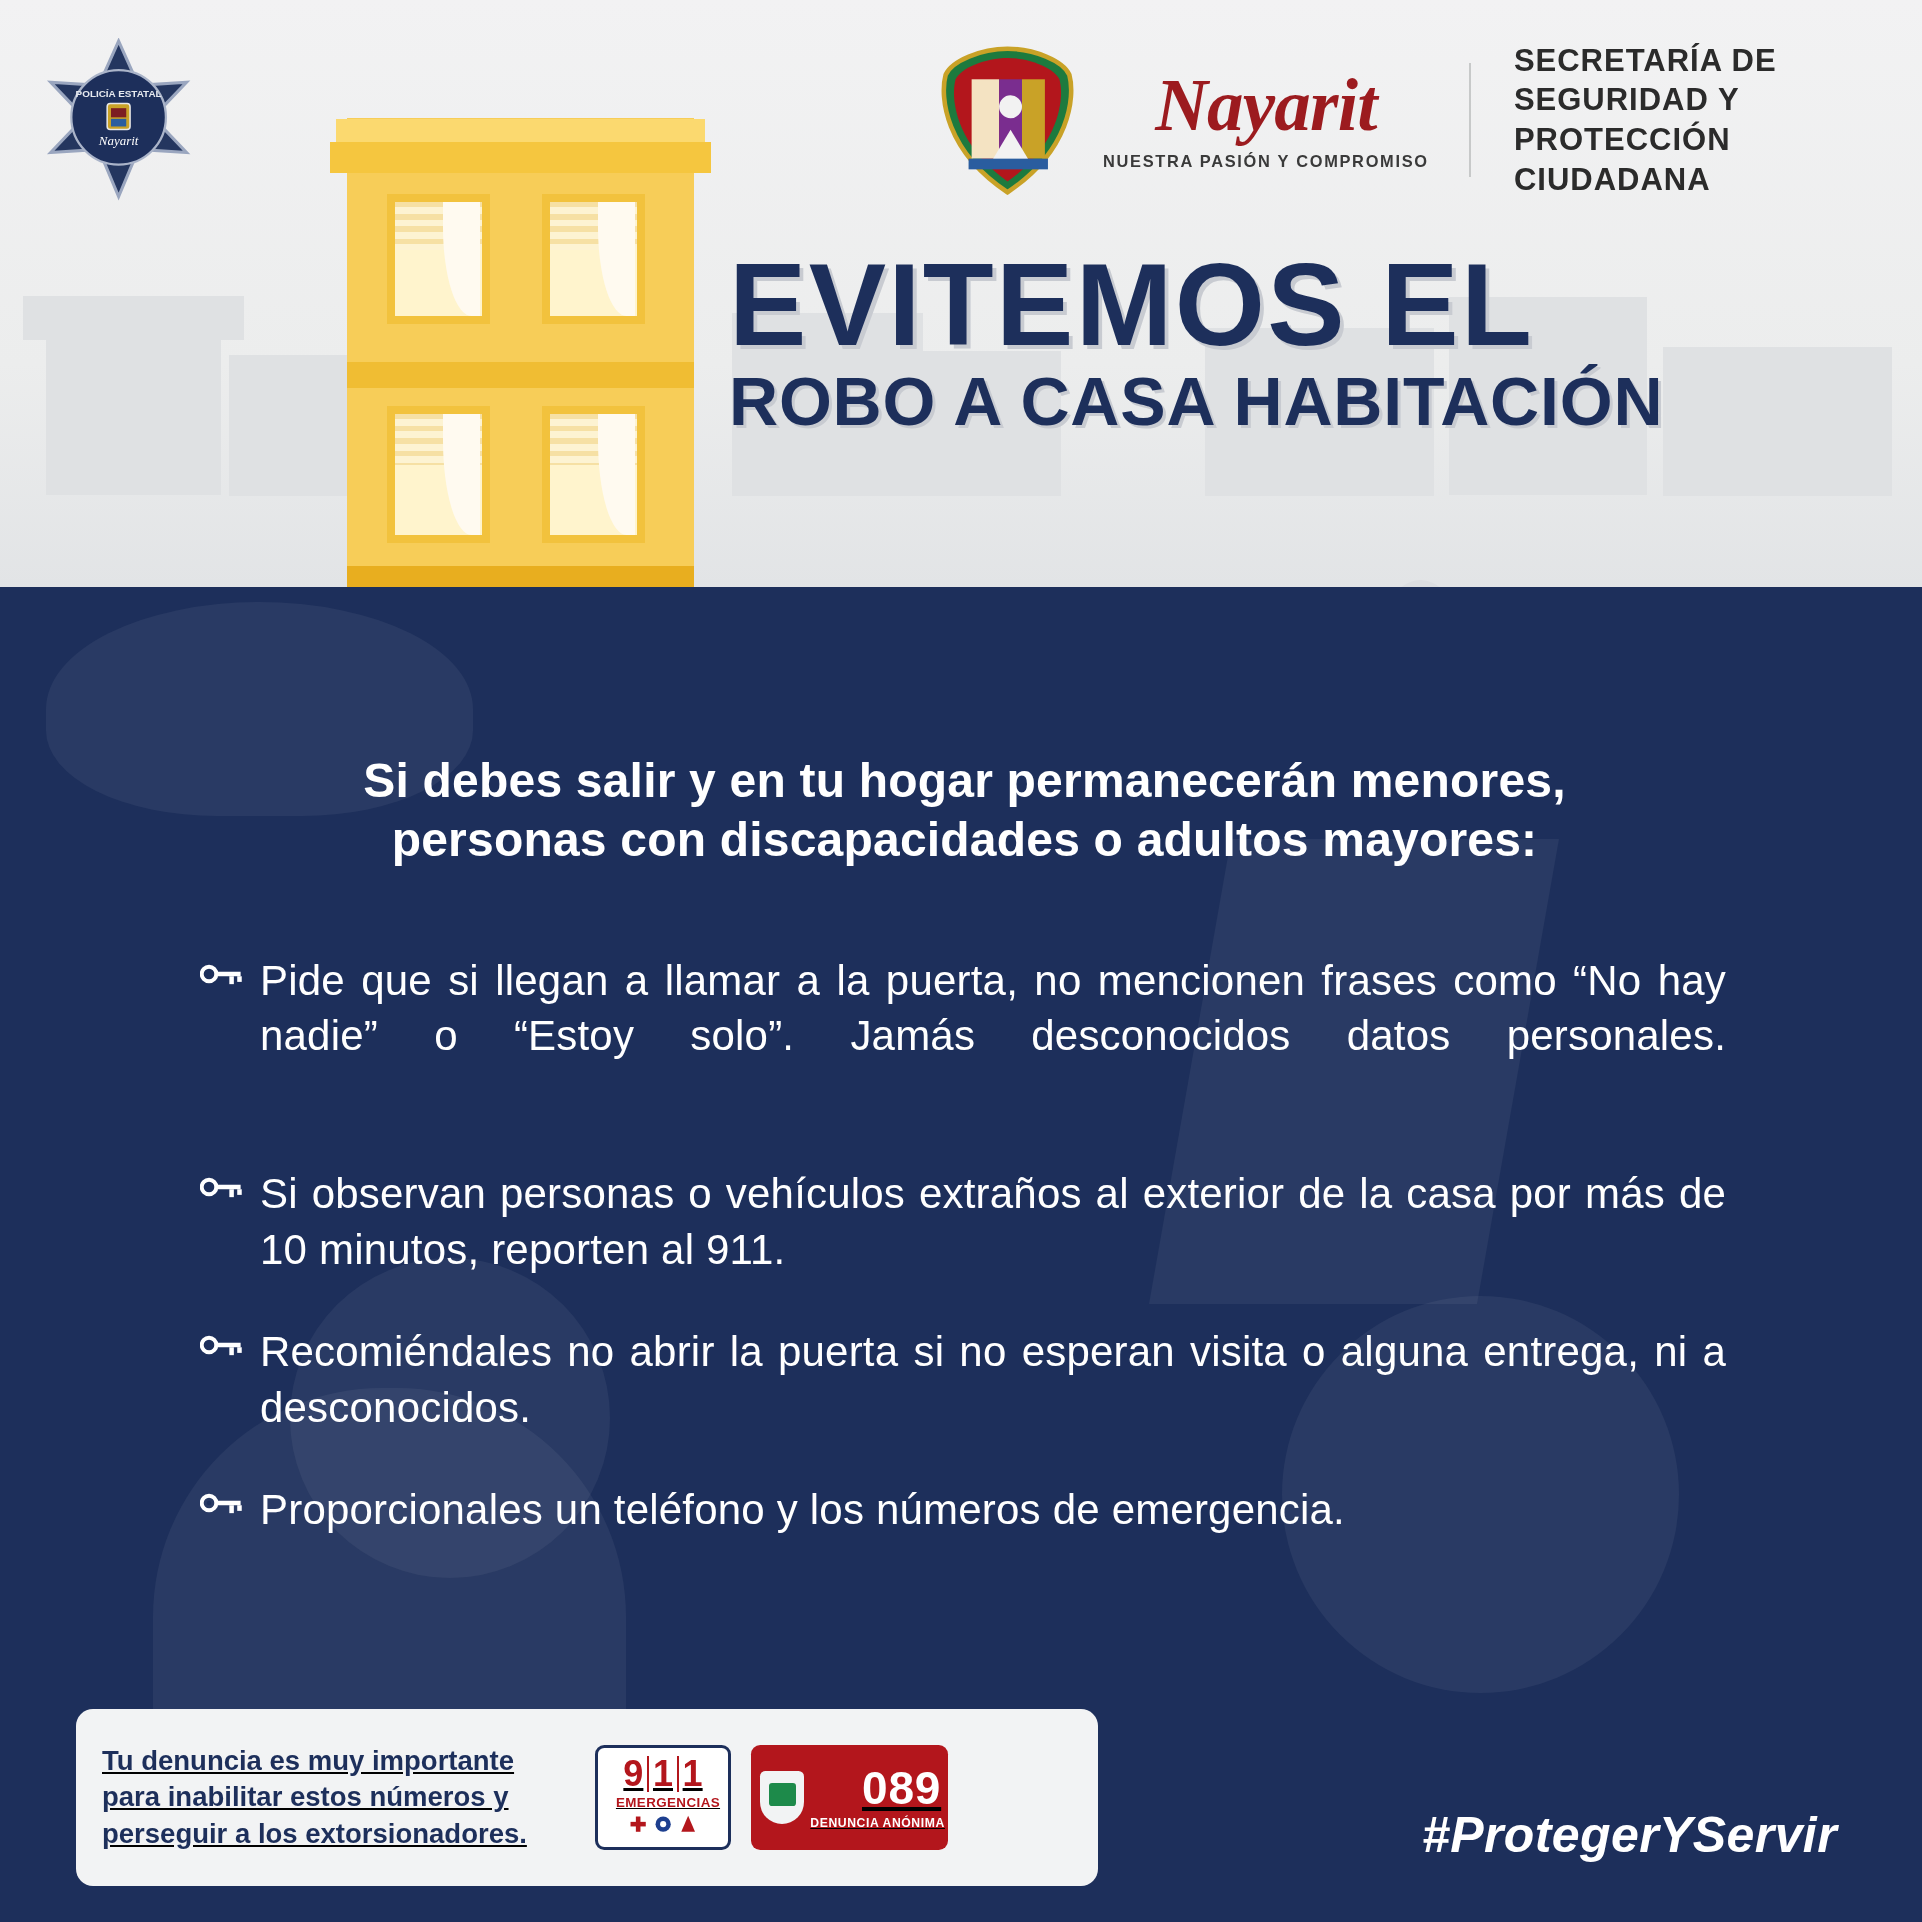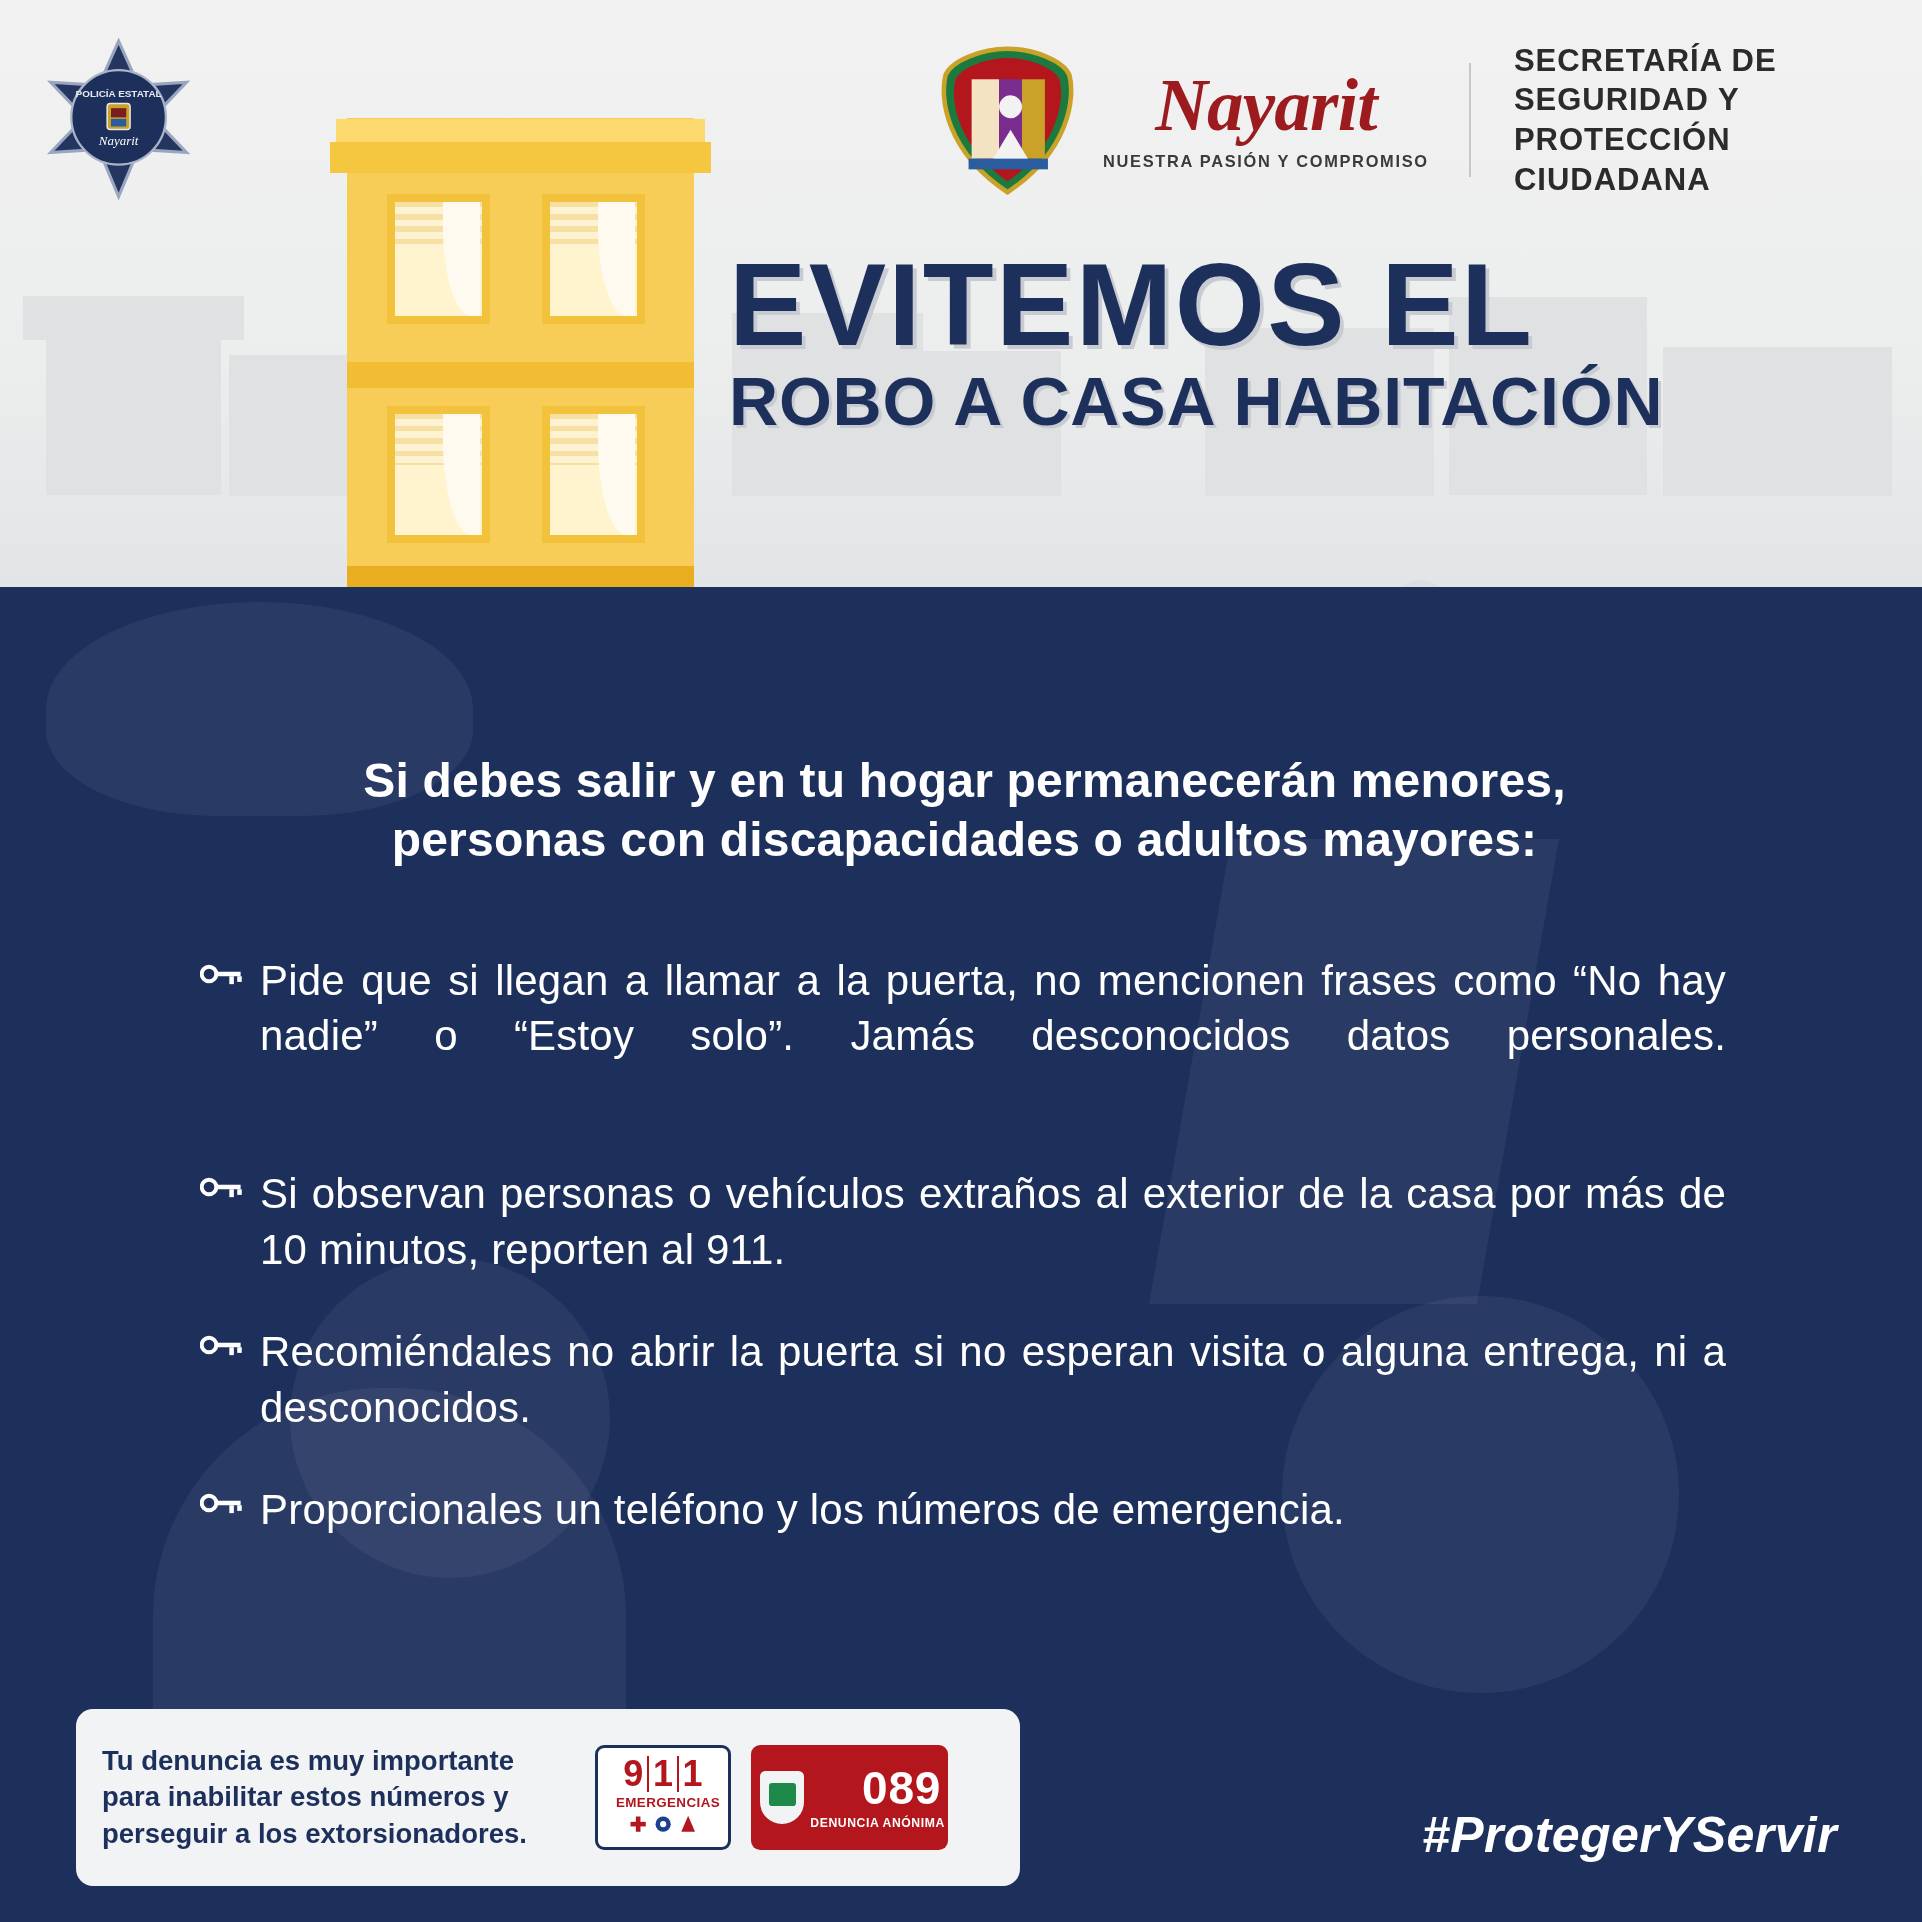--- a/index.html
+++ b/index.html
@@ -238,28 +238,29 @@
   .tip-text.lastline-justify::after {
     content: "";
     display: inline-block;
     width: 100%;
   }
 
   
   .footer-card {
     position: absolute;
     left: 76px; top: 1709px;
-    width: 944px; height: 177px;
+    width: 1022px; height: 177px;
     background: #f2f3f4;
     border-radius: 17px;
     display: flex;
     align-items: center;
     padding: 0 26px;
     box-sizing: border-box;
     gap: 20px;
+    text-decoration: underline;
   }
   .footer-text {
     font-size: 27.5px;
     font-weight: bold;
     color: #1d2f5b;
     line-height: 1.33;
     flex: none;
     width: 473px;
   }
   .num-911 {

